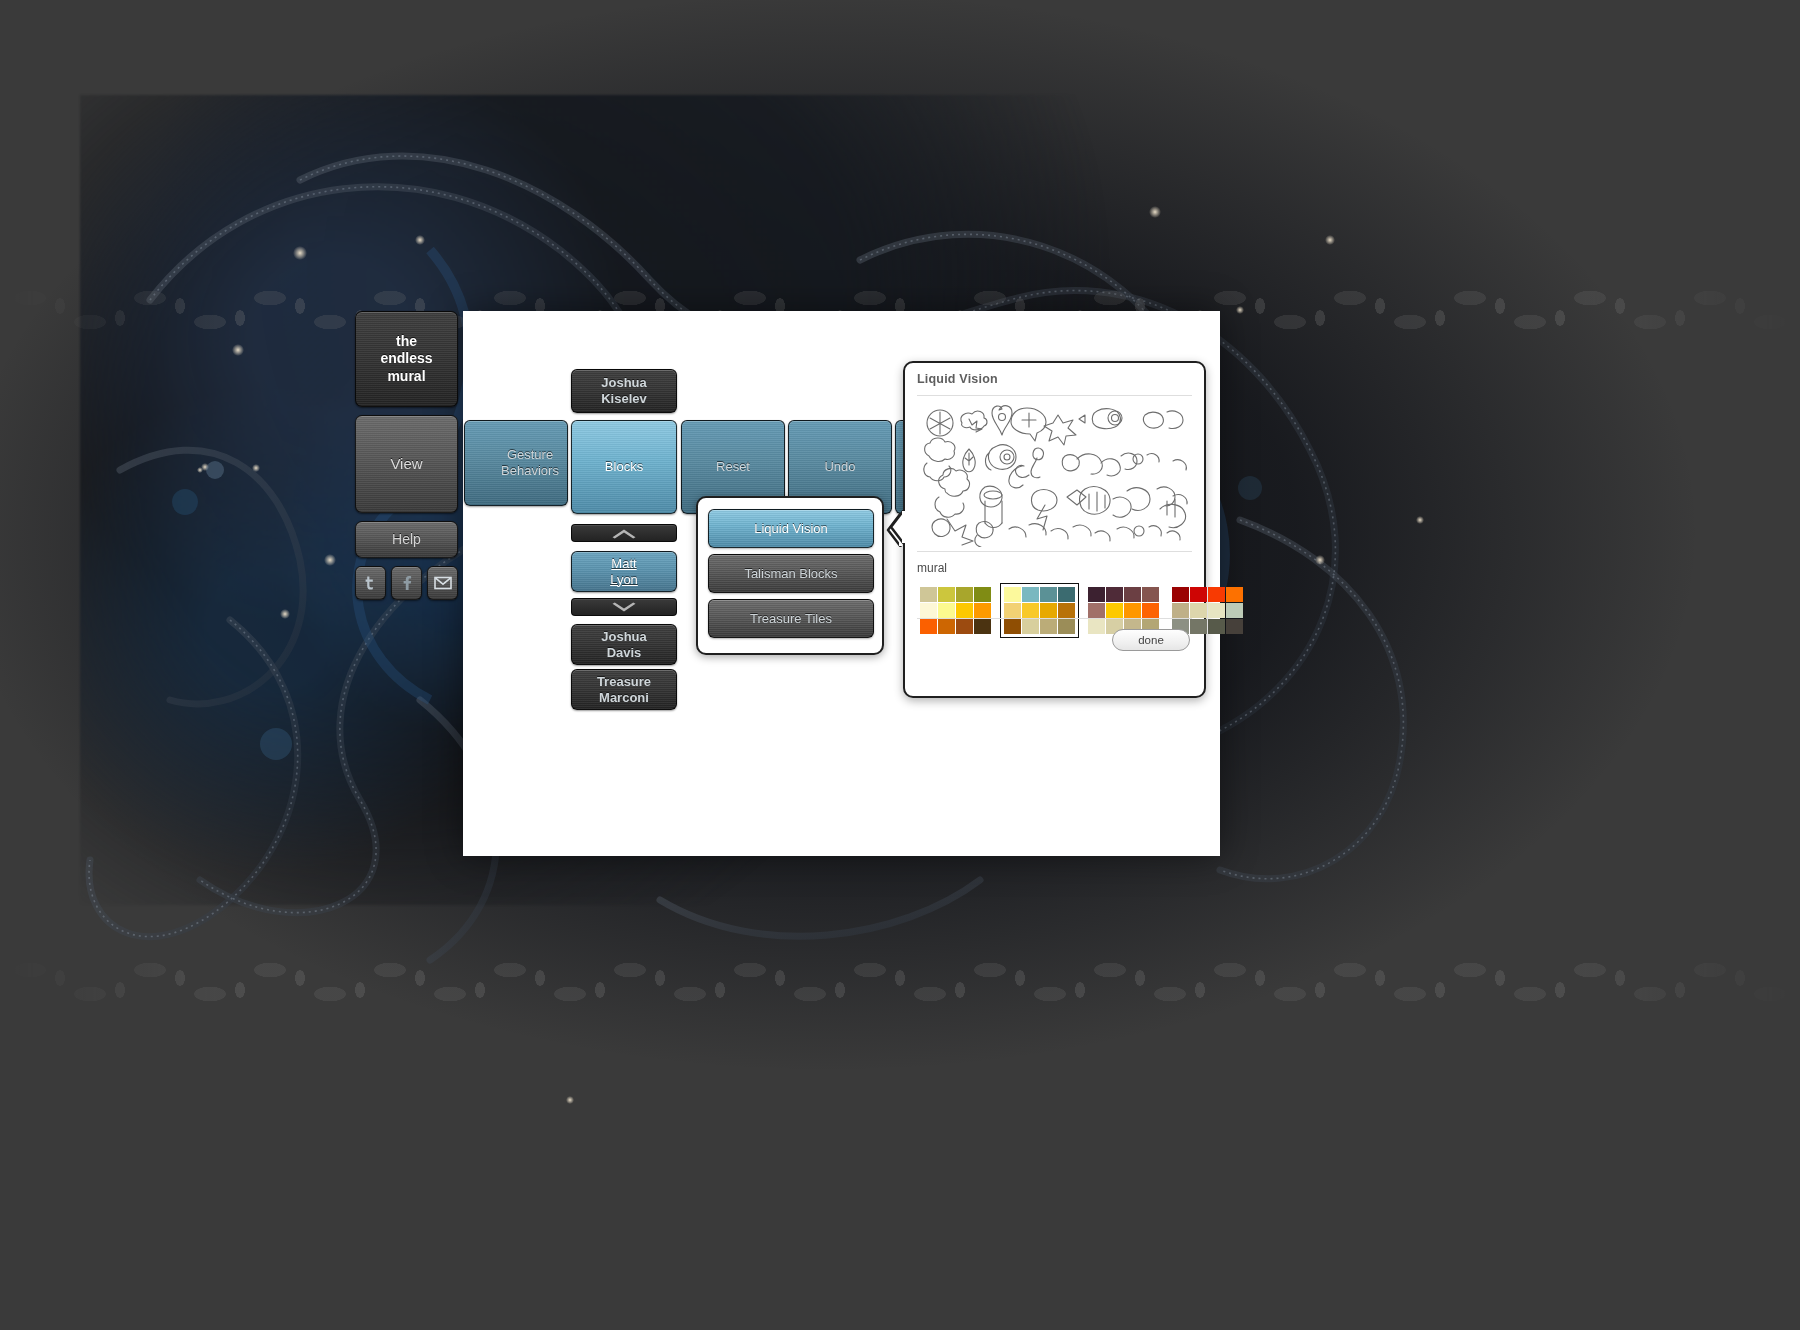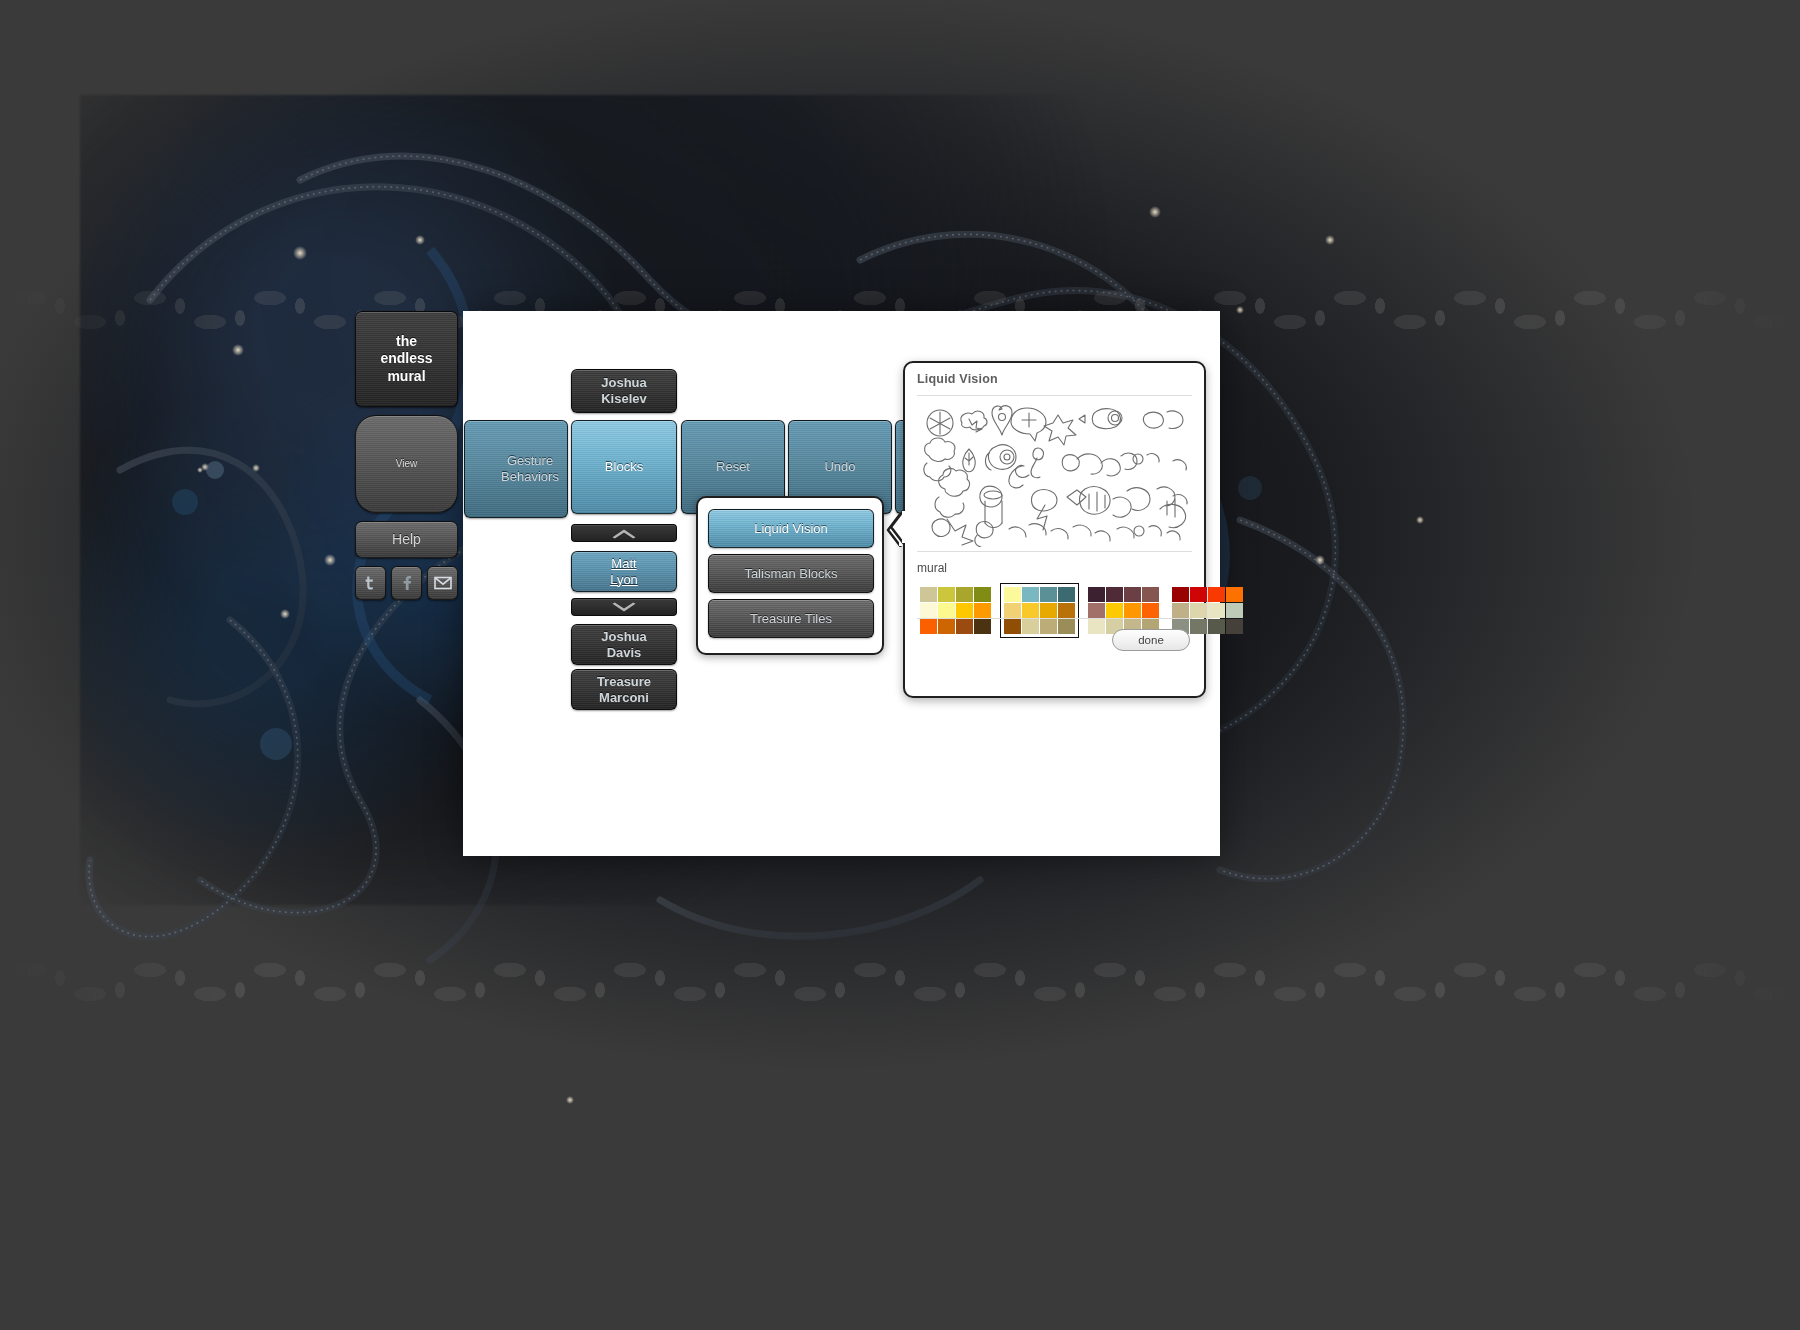--- a/index.html
+++ b/index.html
@@ -79,21 +79,21 @@
   .blue-light  { background: linear-gradient(to bottom, #8fcae3 0%, #6fb3cf 42%, #4e8ba8 100%); }
   .blue-mid    { background: linear-gradient(to bottom, #6ba5c0 0%, #5b93ae 45%, #46748d 100%); text-decoration: underline; }
   .blue-steel  { background: linear-gradient(to bottom, #659bb5 0%, #58899f 45%, #3f6b80 100%); }
 
   #sb-title { height:96px; margin-bottom:8px; font-size:14px; color:#fff; }
   #sb-draw  { height:100px; margin-bottom:8px; font-size:15px; color:#fff; }
   #sb-draw .active-bar {
     position:absolute; left:11px; right:11px; bottom:14px; height:5px;
     background:#fff; border-radius:2px; z-index:3;
   }
-  #sb-view  { height:98px; margin-bottom:8px; font-size:10px; color:#dcdcdc;border-radius:21px; }
+  #sb-view  { height:98px; margin-bottom:8px; font-size:15px; color:#dcdcdc; }
   #sb-help  { height:37px; margin-bottom:8px; font-size:14px; color:#d4d4d4; }
 
   #social-row { display:flex; gap:5px; }
   .social-btn {
     position:relative; width:31px; height:34px; border-radius:6px;
     border:1px solid rgba(0,0,0,.75);
     display:flex; align-items:center; justify-content:center;
     box-shadow: inset 0 1px 0 rgba(255,255,255,.14), 0 1px 2px rgba(0,0,0,.5);
     overflow:hidden;
   }
@@ -116,21 +116,21 @@
     box-shadow: inset 0 1px 0 rgba(255,255,255,.2), 0 1px 2px rgba(0,0,0,.4);
     overflow:hidden;
   }
   .menu-btn::after {
     content:""; position:absolute; inset:0; pointer-events:none;
     background: repeating-linear-gradient(to bottom, rgba(255,255,255,.06) 0 1px, rgba(0,0,0,.045) 1px 2px);
   }
   .menu-btn .lbl { position:relative; z-index:2; padding:0 4px; }
   .menu-btn.sel { color:#ffffff; }
 
-  #btn-gesture  { left:464px; top:420px; width:104px; height:98px;padding-left:28px; }
+  #btn-gesture  { left:464px; top:420px; width:104px; height:86px;padding-left:28px; }
   #btn-artwork  { left:571px; top:420px; width:106px; height:94px; }
   #btn-reset    { left:681px; top:420px; width:104px; height:94px; }
   #btn-undo     { left:788px; top:420px; width:104px; height:94px; }
   #btn-hidden   { left:895px; top:420px; width:104px; height:94px; }
 
   #btn-evgeny   { left:571px; top:369px; width:106px; height:44px; }
   #btn-matt     { left:571px; top:551px; width:106px; height:41px; }
   #btn-joshua   { left:571px; top:624px; width:106px; height:41px; }
   #btn-guilherme{ left:571px; top:669px; width:106px; height:41px; }
 

